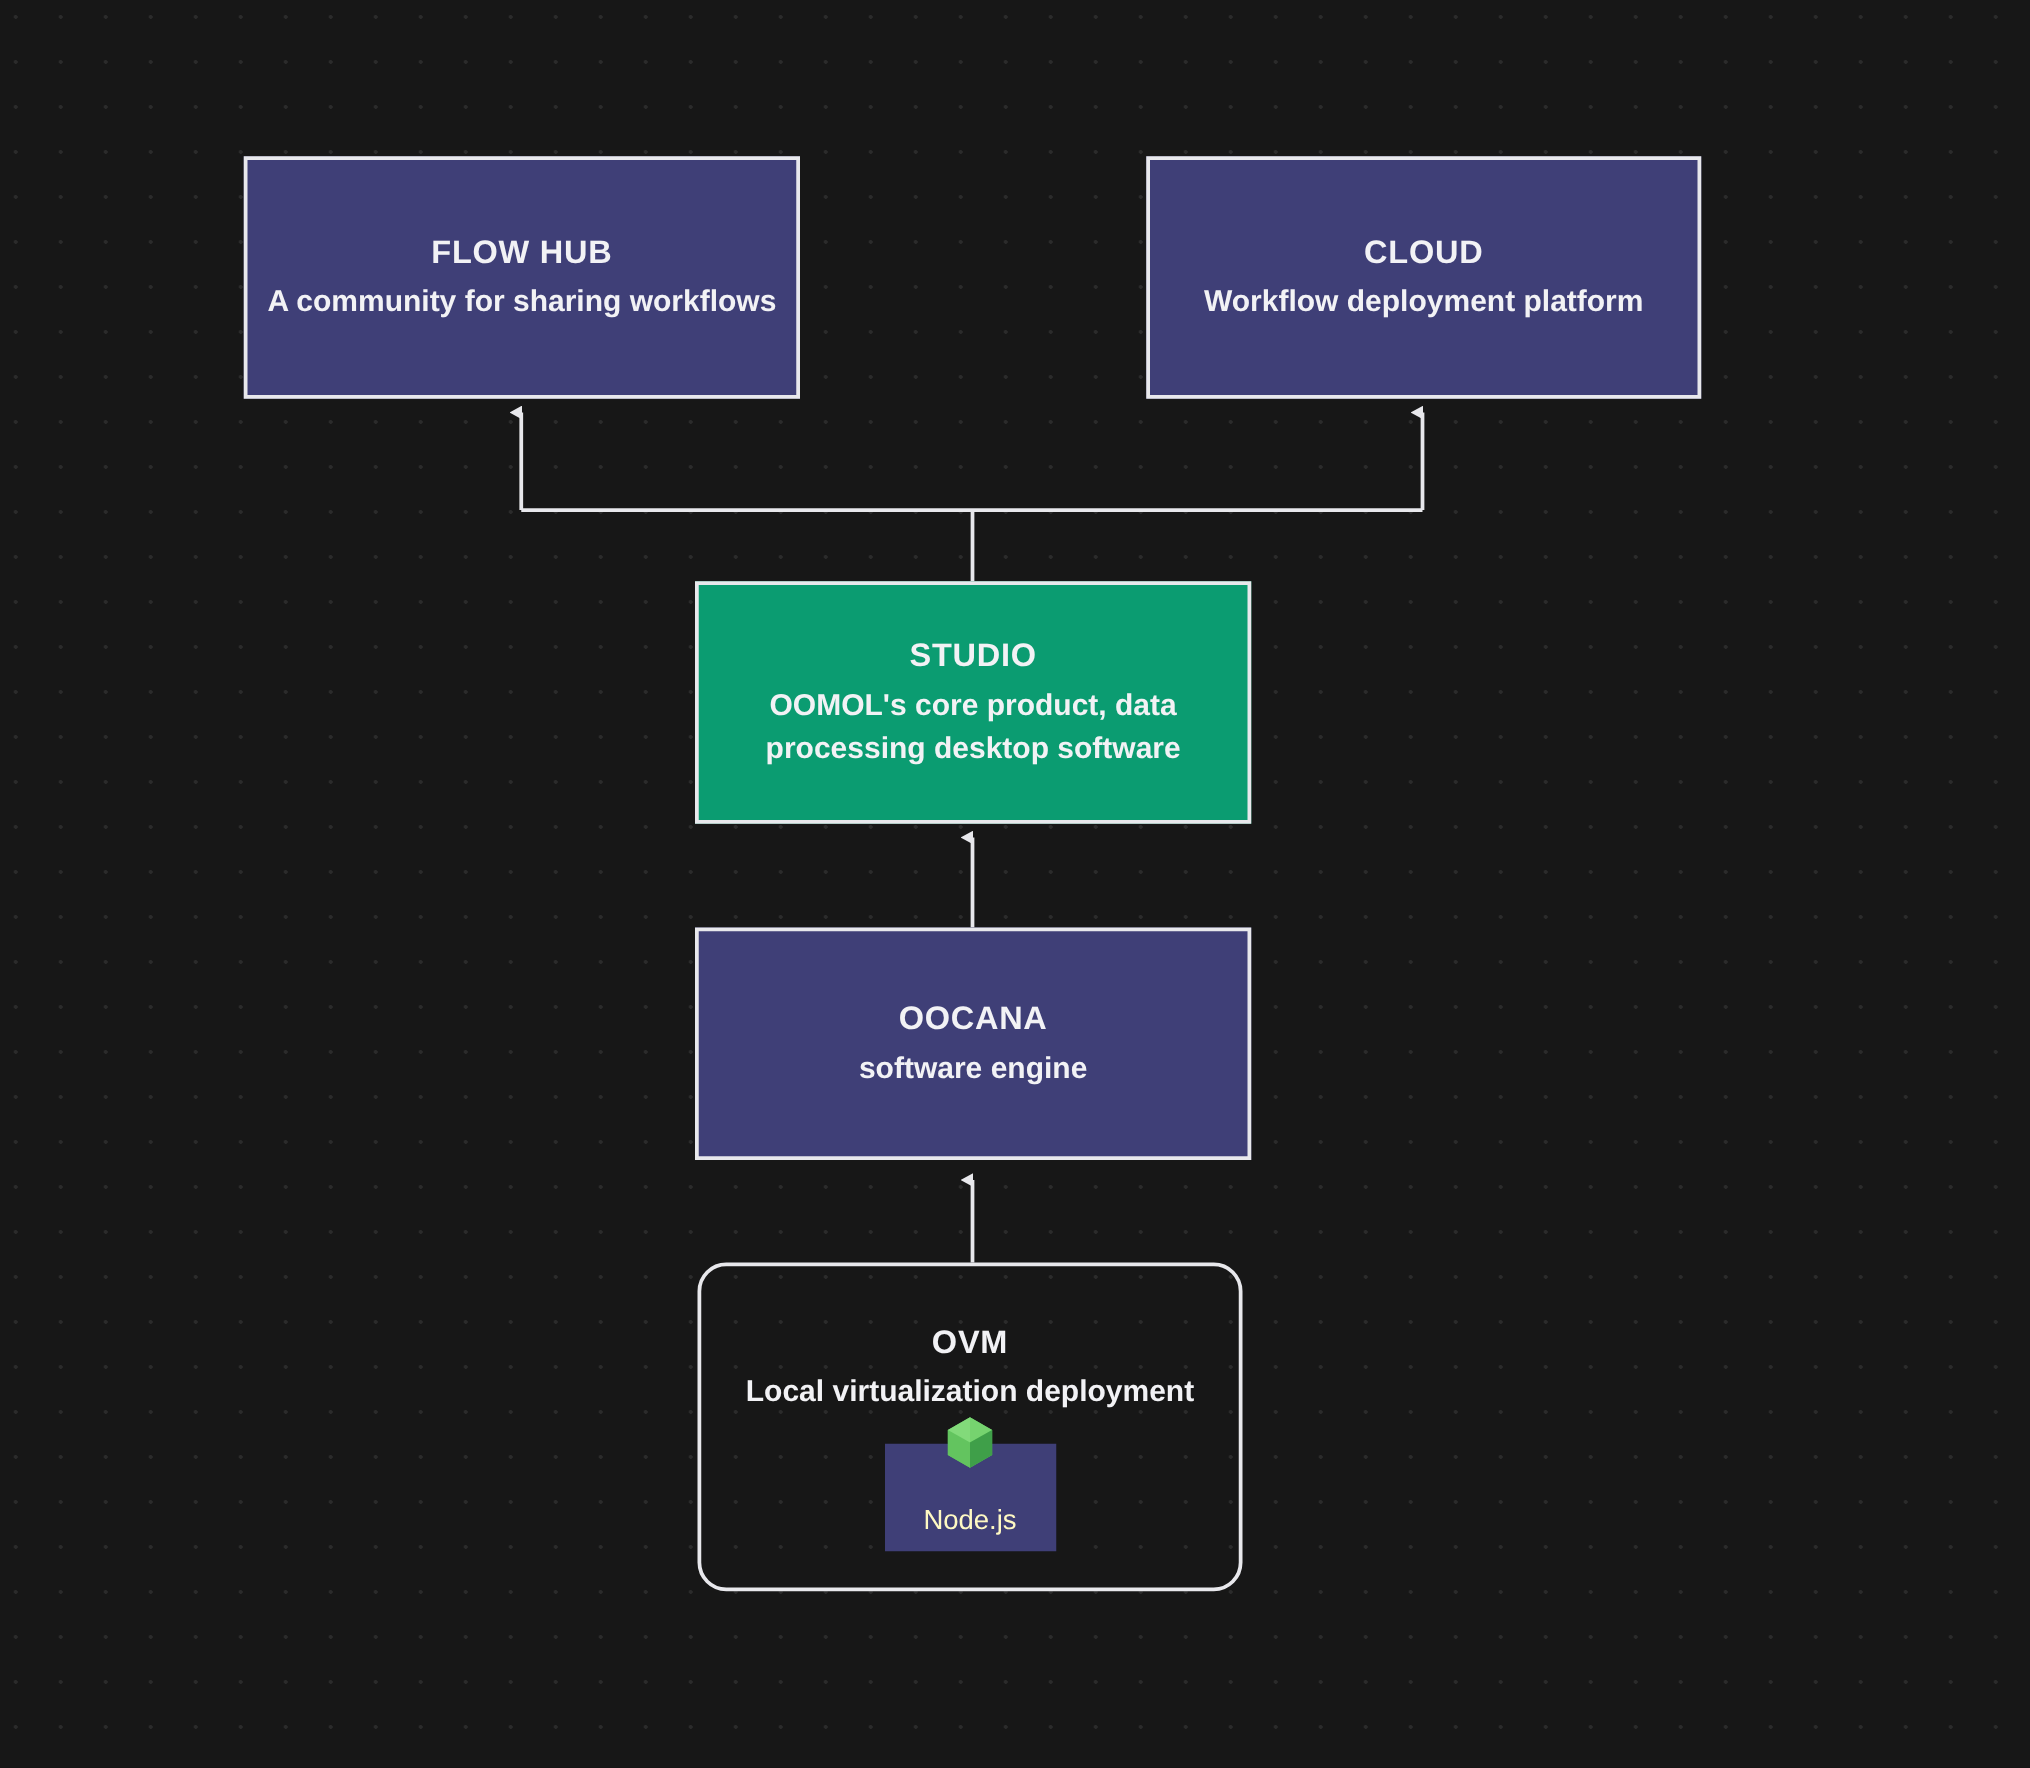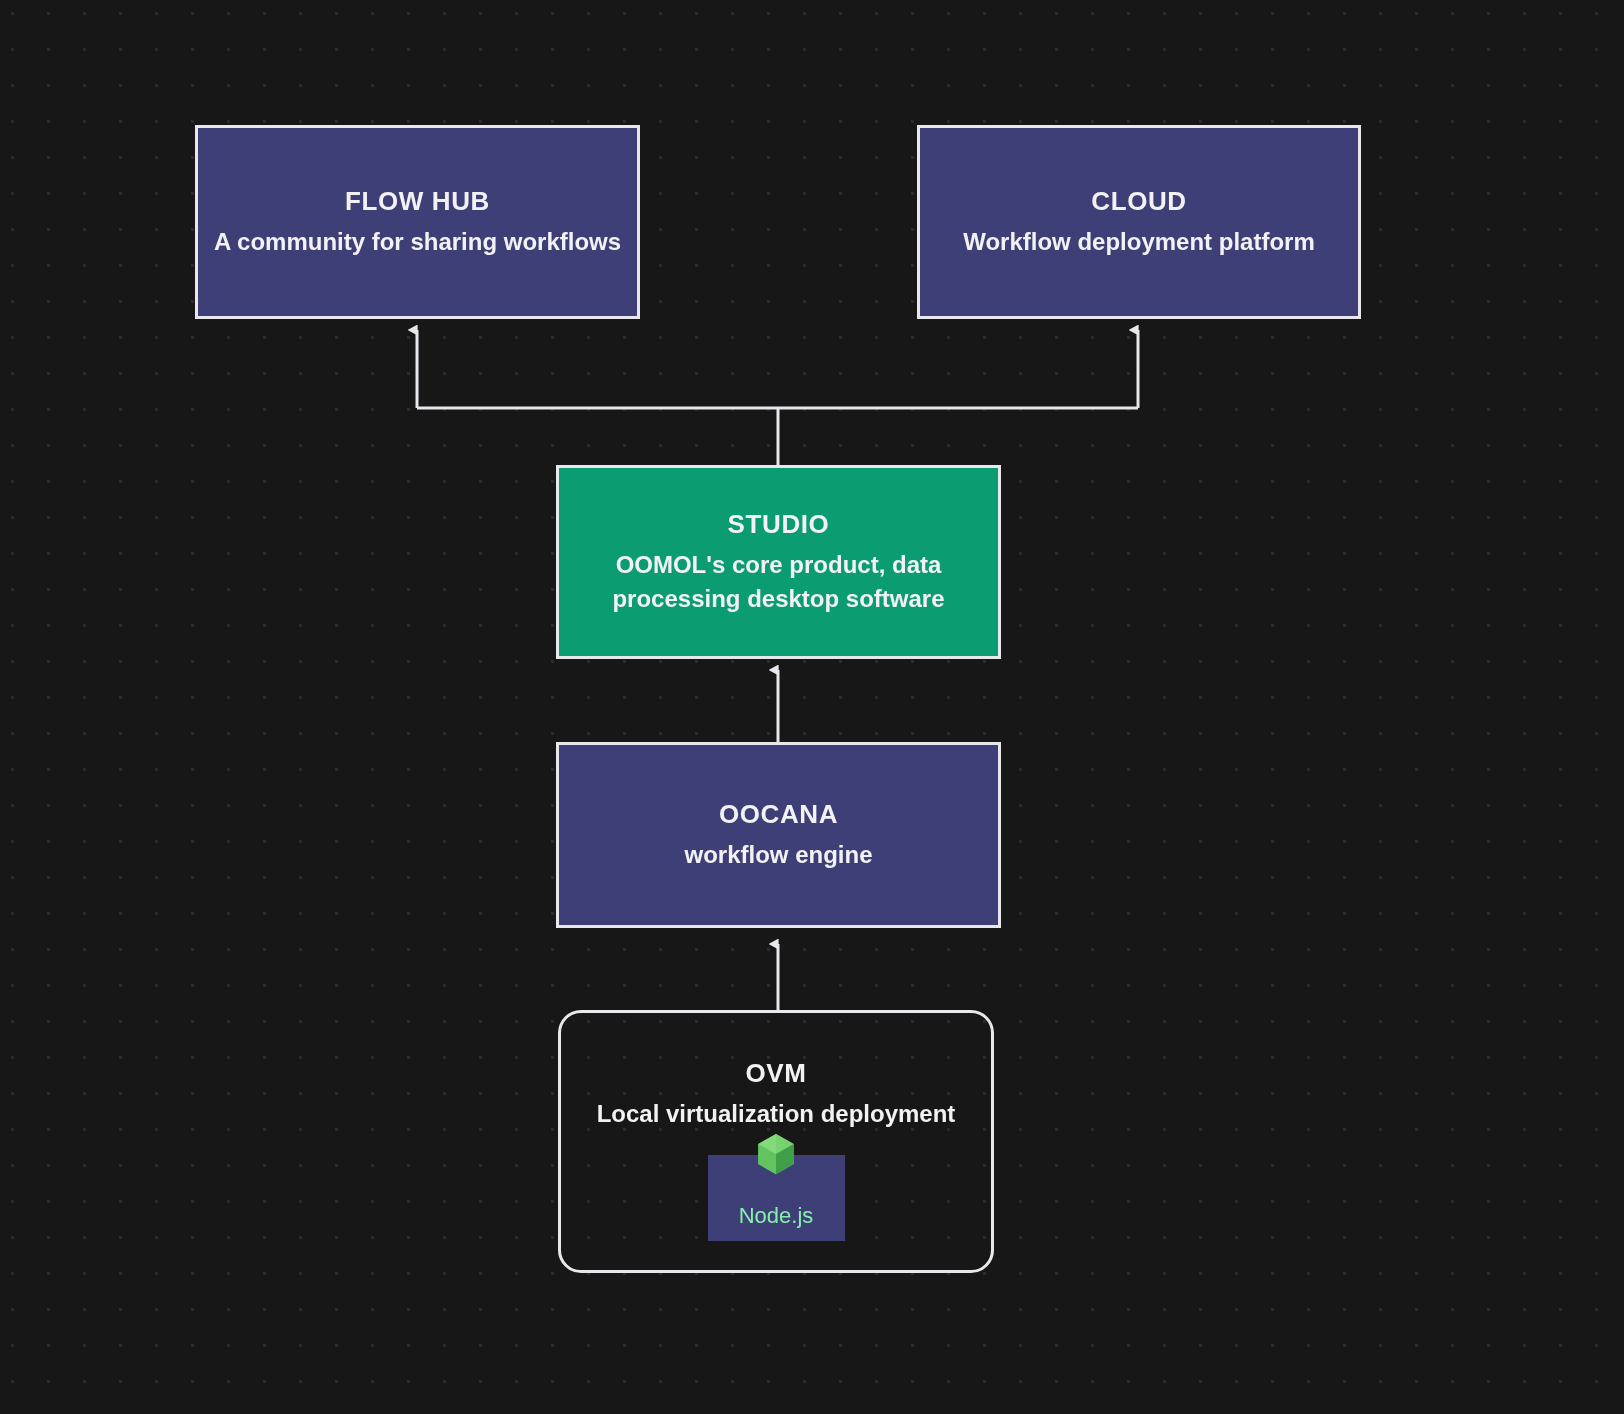--- a/index.html
+++ b/index.html
@@ -91,21 +91,21 @@
     width: 137px;
     height: 86px;
     background: #3f3f77;
     display: flex;
     align-items: flex-end;
     justify-content: center;
     padding-bottom: 14px;
   }
   .runtime .rt-label {
     font-size: 22px;
-    color: #86efac;
+    color: #fef9c3;
     line-height: 1;
   }
   .runtime .rt-icon {
     position: absolute;
     top: -24px;
     left: 50%;
     transform: translateX(-50%);
     width: 46px;
     height: 46px;
   }
@@ -149,21 +149,21 @@
     <div class="desc">Workflow deployment platform</div>
   </div>
 
   <div class="node green" id="node-studio">
     <div class="title">STUDIO</div>
     <div class="desc">OOMOL's core product, data processing desktop software</div>
   </div>
 
   <div class="node purple" id="node-oocana">
     <div class="title">OOCANA</div>
-    <div class="desc">workflow engine</div>
+    <div class="desc">software engine</div>
   </div>
 
   <div class="node plain" id="node-ovm">
     <div class="title">OVM</div>
     <div class="desc">Local virtualization deployment</div>
 
     <div class="runtime-row">
 
       <div class="runtime">
         <span class="rt-icon">

